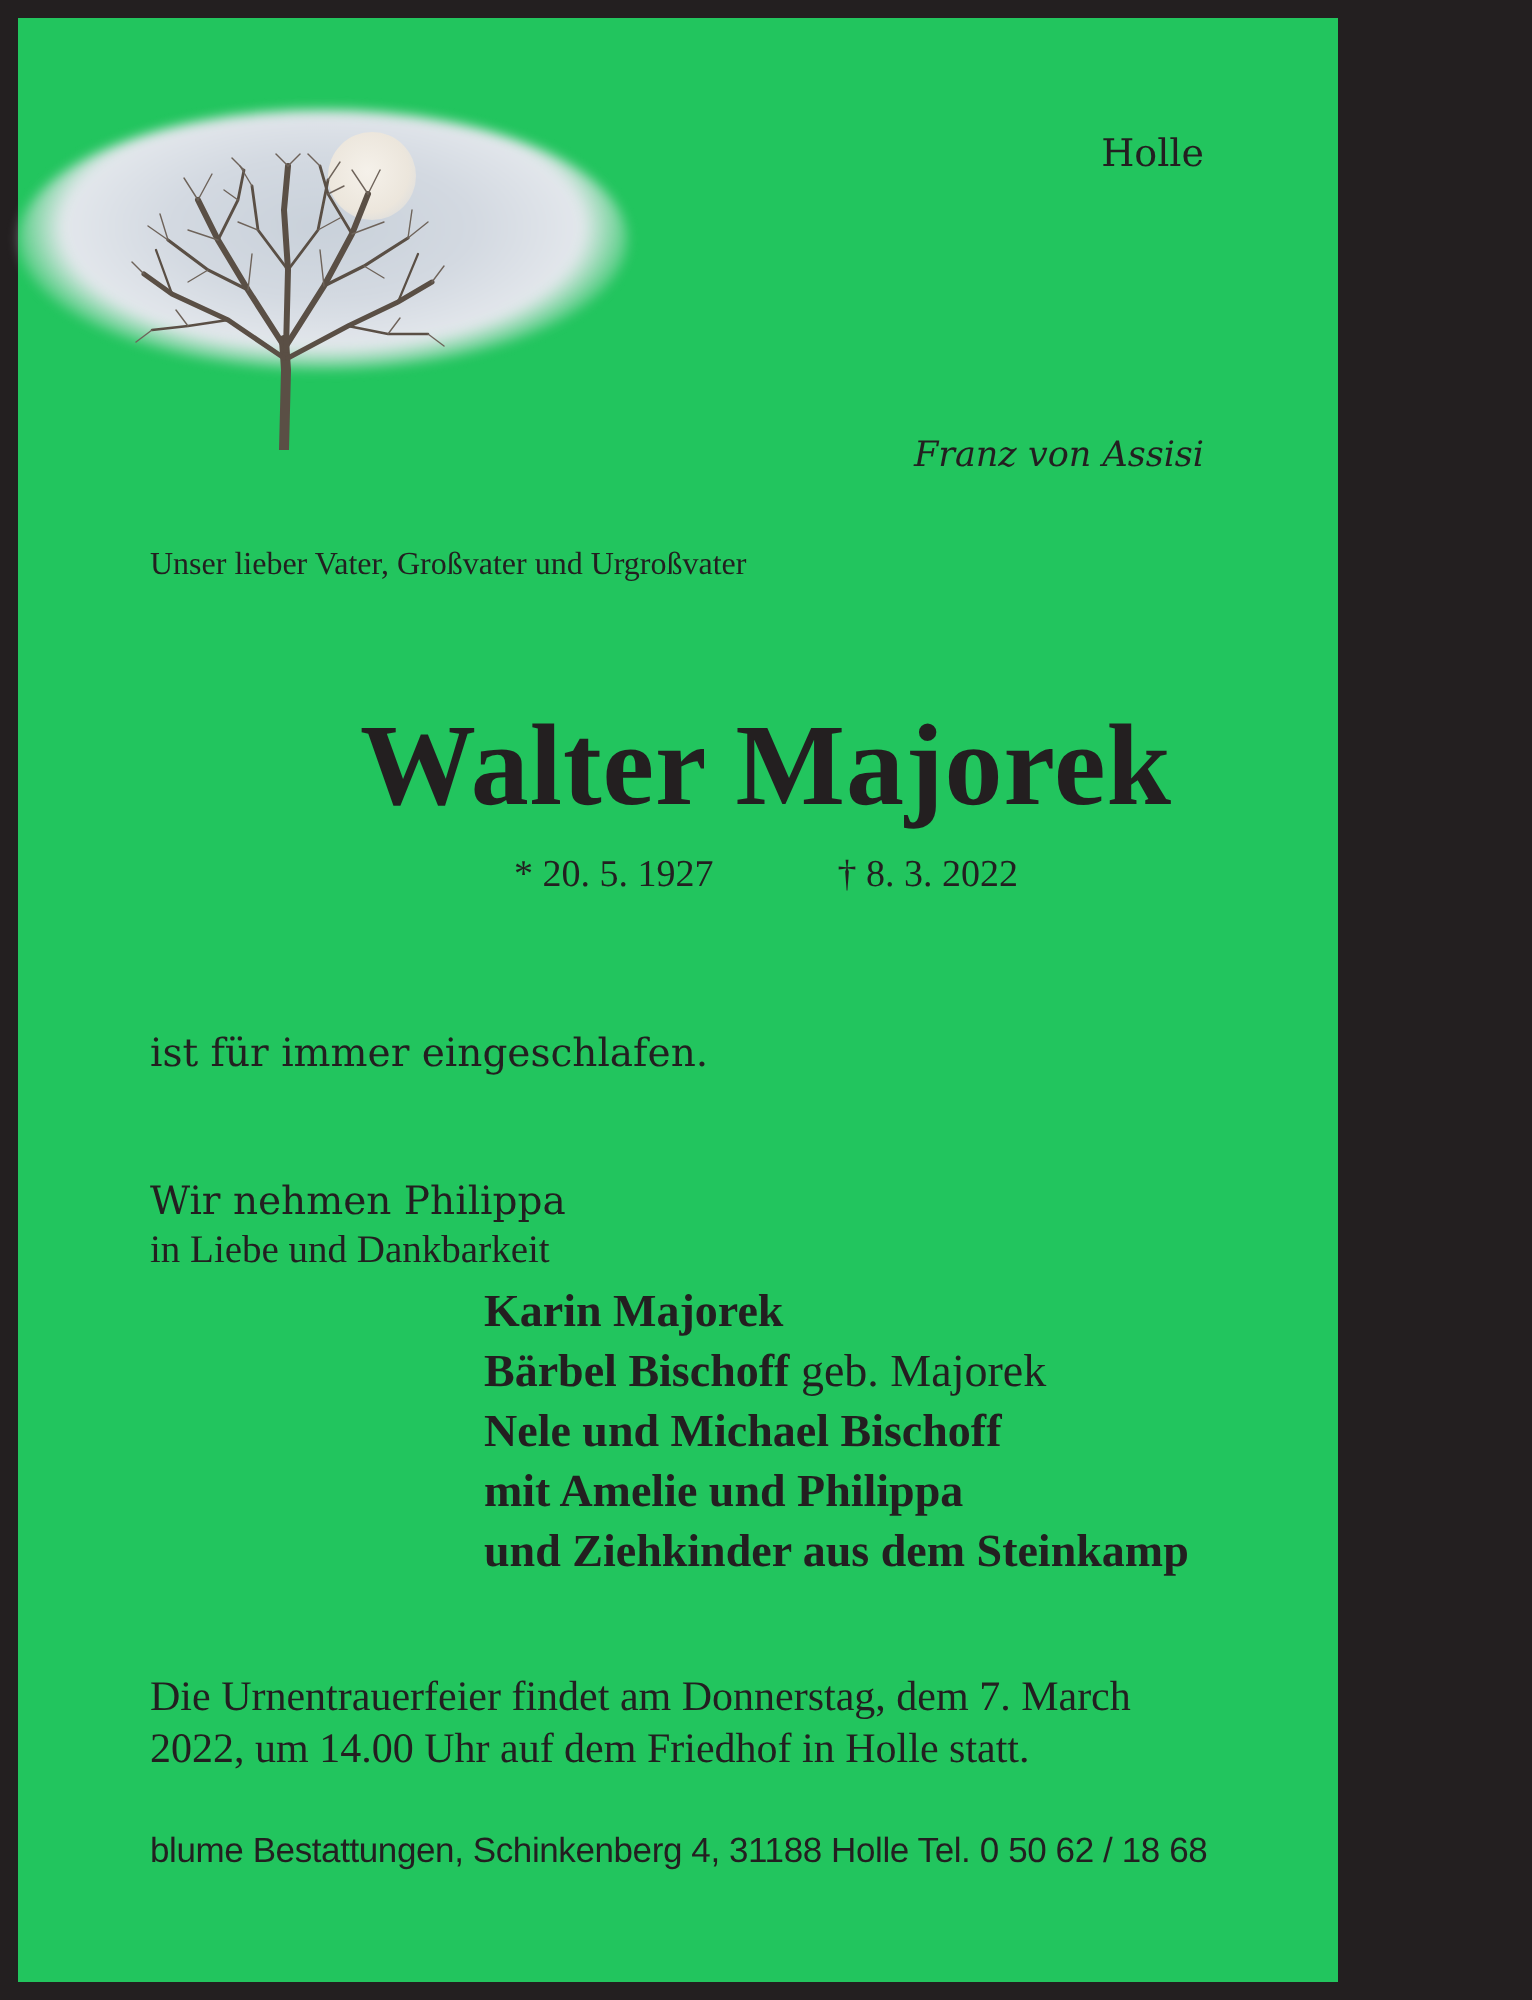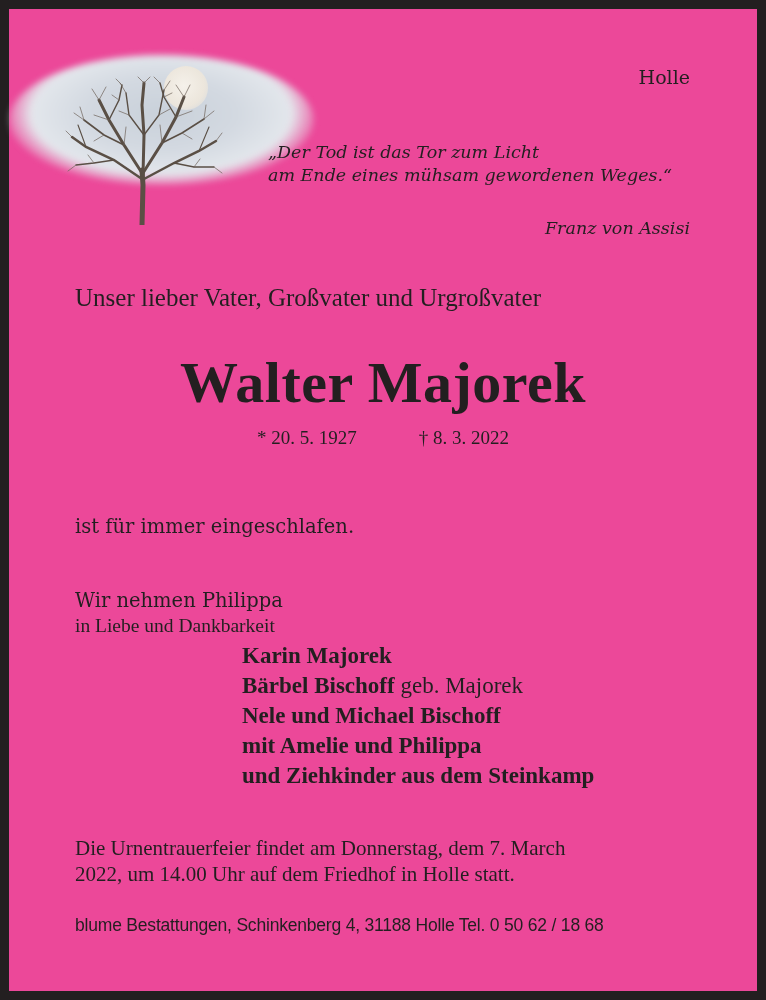--- a/index.html
+++ b/index.html
@@ -7,23 +7,23 @@
       padding: 0;
       width: 766px;
       height: 1000px;
       background: #231f20;
       overflow: hidden;
     }
     .frame {
       position: absolute;
       left: 9px;
       top: 9px;
-      width: 748px;
+      width: 660px;
       height: 982px;
-      background: #ec4899;
+      background: #22c55e;
       color: #231f20;
       font-family: "DejaVu Serif", "Liberation Serif", serif;
     }
     .header-image {
       position: absolute;
       left: 0;
       top: 30px;
       width: 310px;
       height: 190px;
     }
@@ -77,25 +77,24 @@
       font-style: italic;
       font-size: 17.5px;
       line-height: 23px;
       white-space: nowrap;
       margin-top: 20px;
     }
     .intro {
       position: absolute;
       left: 66px;
       top: 261px;
-      font-size: 25px;
+      font-size: 16px;
       line-height: 26px;
       font-family: "Liberation Serif", serif;
       white-space: nowrap;
-      margin-top: 15px;
     }
     .name {
       position: absolute;
       left: 0;
       width: 748px;
       top: 339px;
       text-align: center;
       font-family: "Liberation Serif", serif;
       font-weight: bold;
       font-size: 58px;
@@ -213,24 +212,20 @@
             <path d="M112 42 L128 36"></path>
           <path d="M60 70 L62 52"></path>
             <path d="M98 68 L96 50"></path>
         </g>
       </g>
     </svg>
   </div>
 
   <div class="place">Holle</div>
 
-  <div class="quote">
-    <div>„Der Tod ist das Tor zum Licht</div>
-    <div>am Ende eines mühsam gewordenen Weges.“</div>
-  </div>
   <div class="quote-author">Franz von Assisi</div>
 
   <div class="intro">Unser lieber Vater, Großvater und Urgroßvater</div>
 
   <div class="name">Walter Majorek</div>
 
   <div class="dates">
     <span class="birth">* 20. 5. 1927</span><span class="death">† 8. 3. 2022</span>
   </div>
 

